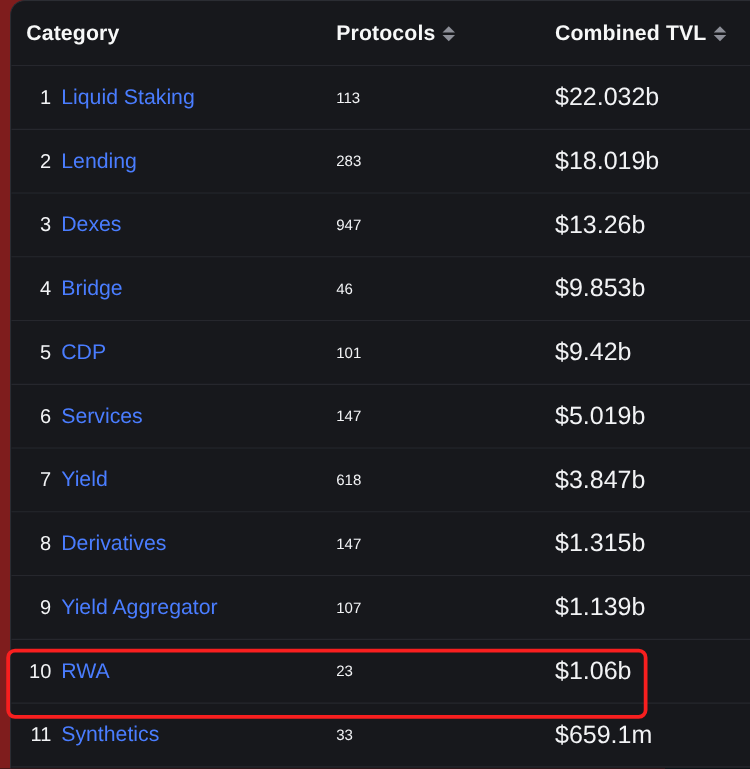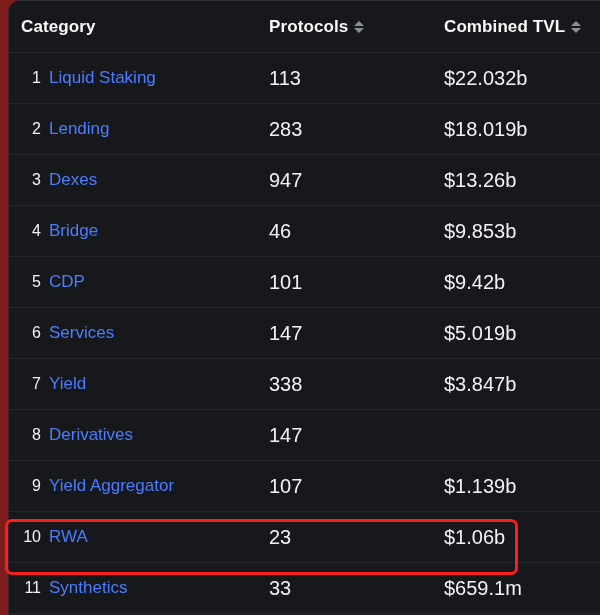--- a/index.html
+++ b/index.html
@@ -122,21 +122,21 @@
     color: #4a7dff;
     font-size: 17px;
     font-weight: 400;
     text-decoration: none;
     cursor: pointer;
   }
 
   .cell-protocols {
     width: 175px;
     color: #f2f3f5;
-    font-size: 20px;
+    font-size: 12px;
     font-weight: 400;
   }
   .cell-tvl {
     flex: 1;
     color: #f2f3f5;
     font-size: 20px;
     font-weight: 400;
   }
 
   
@@ -226,29 +226,30 @@
             <a class="cat-link">Services</a>
           </div>
           <div class="cell cell-protocols">147</div>
           <div class="cell cell-tvl">$5.019b</div>
         </div>
         <div class="trow">
           <div class="cell cell-category">
             <span class="rank">7</span>
             <a class="cat-link">Yield</a>
           </div>
-          <div class="cell cell-protocols">338</div>
+          <div class="cell cell-protocols">618</div>
           <div class="cell cell-tvl">$3.847b</div>
         </div>
         <div class="trow">
           <div class="cell cell-category">
             <span class="rank">8</span>
             <a class="cat-link">Derivatives</a>
           </div>
           <div class="cell cell-protocols">147</div>
+          <div class="cell cell-tvl">$1.315b</div>
         </div>
         <div class="trow">
           <div class="cell cell-category">
             <span class="rank">9</span>
             <a class="cat-link">Yield Aggregator</a>
           </div>
           <div class="cell cell-protocols">107</div>
           <div class="cell cell-tvl">$1.139b</div>
         </div>
         <div class="trow highlighted">

